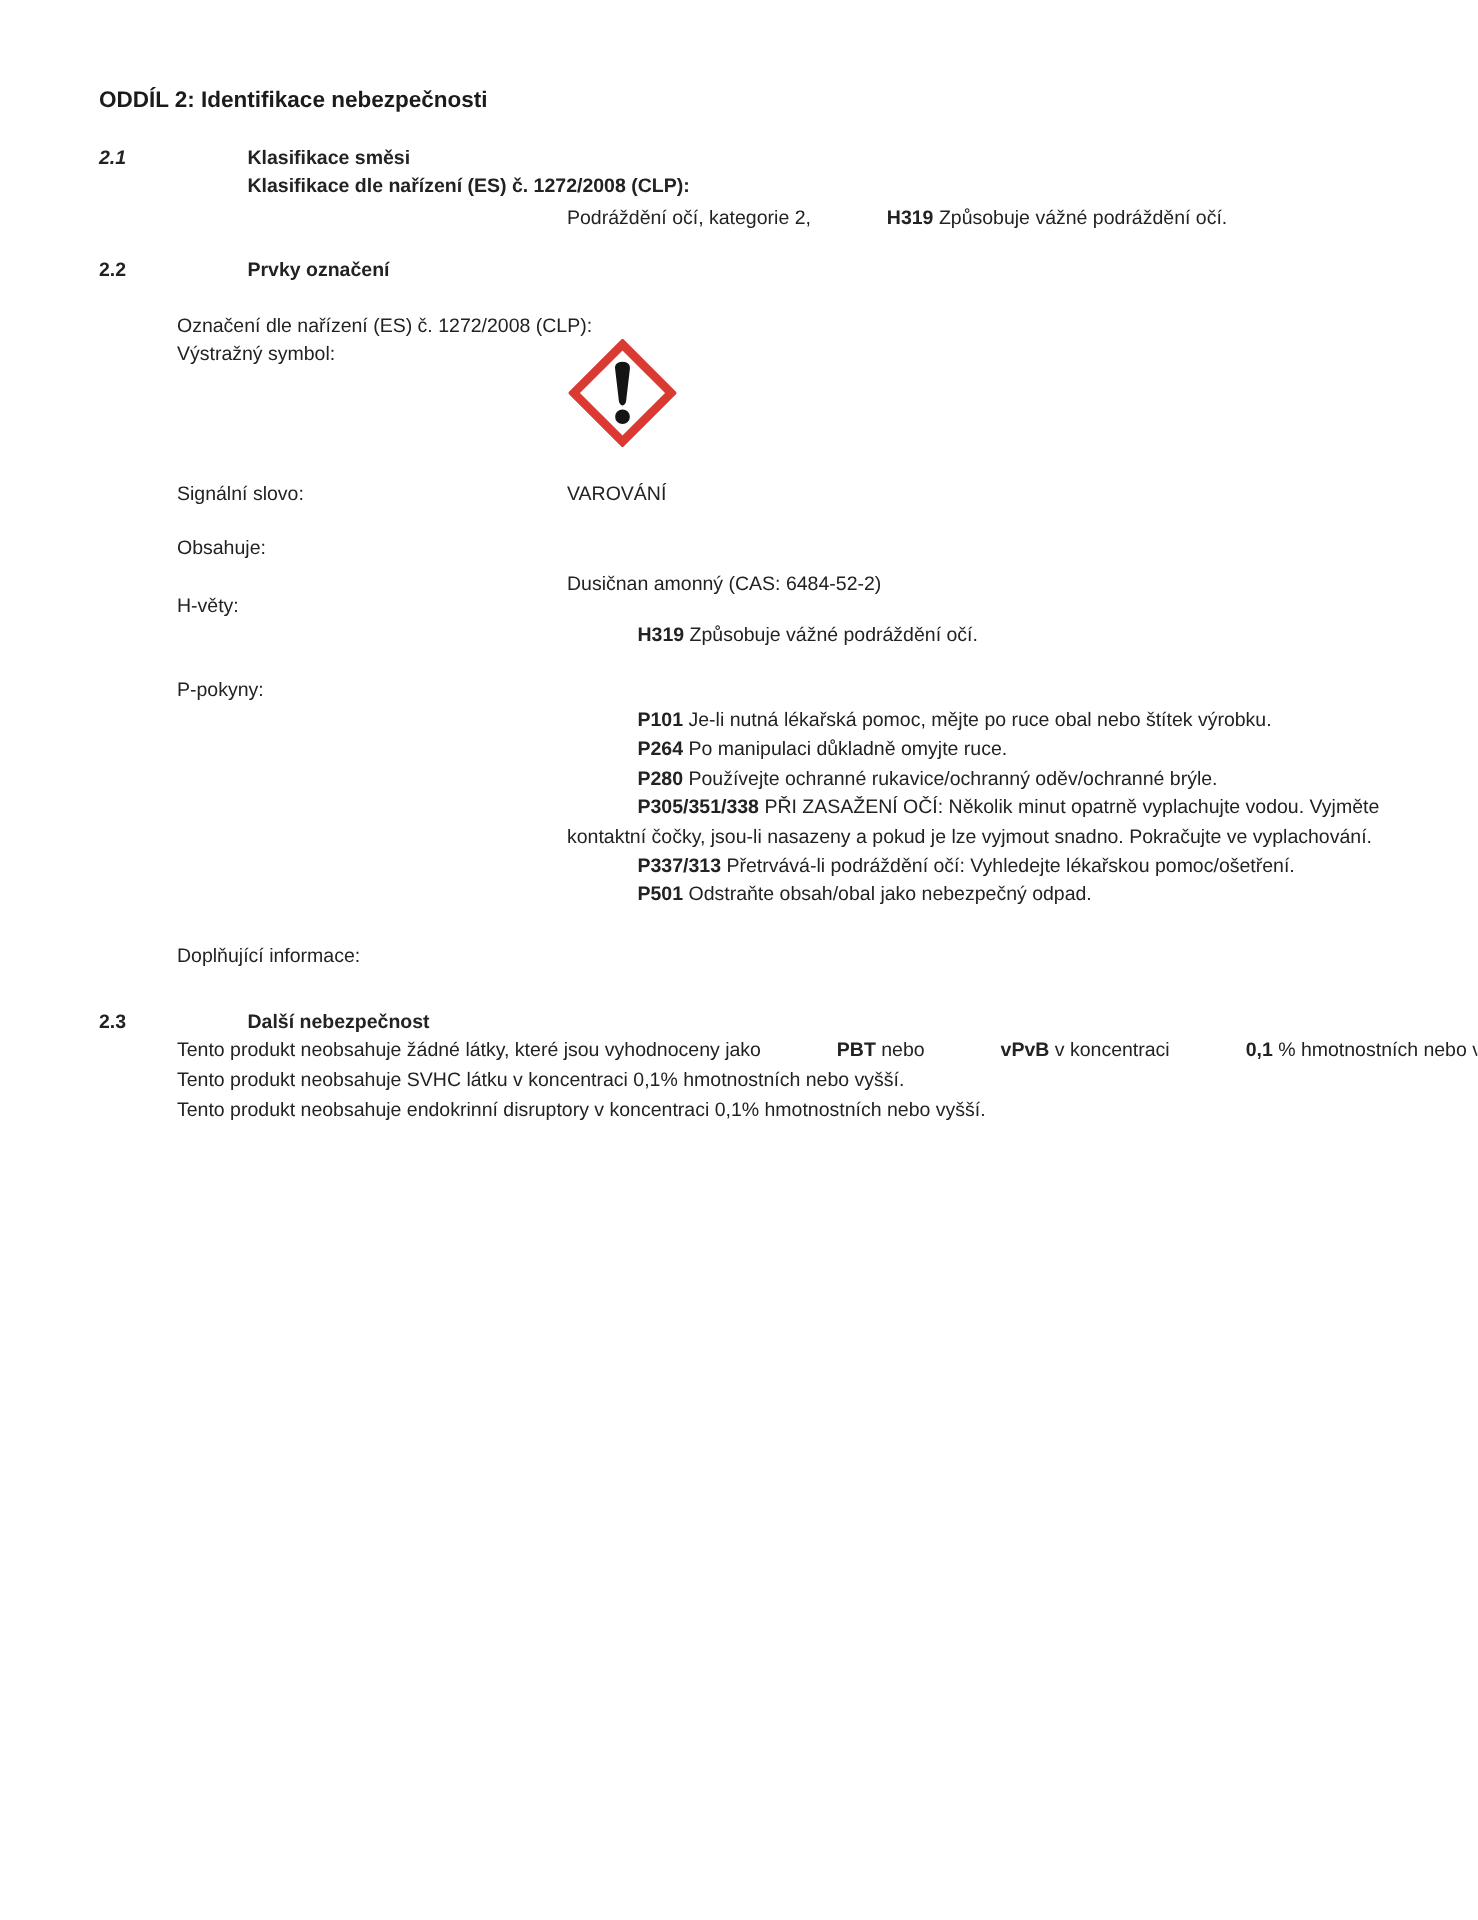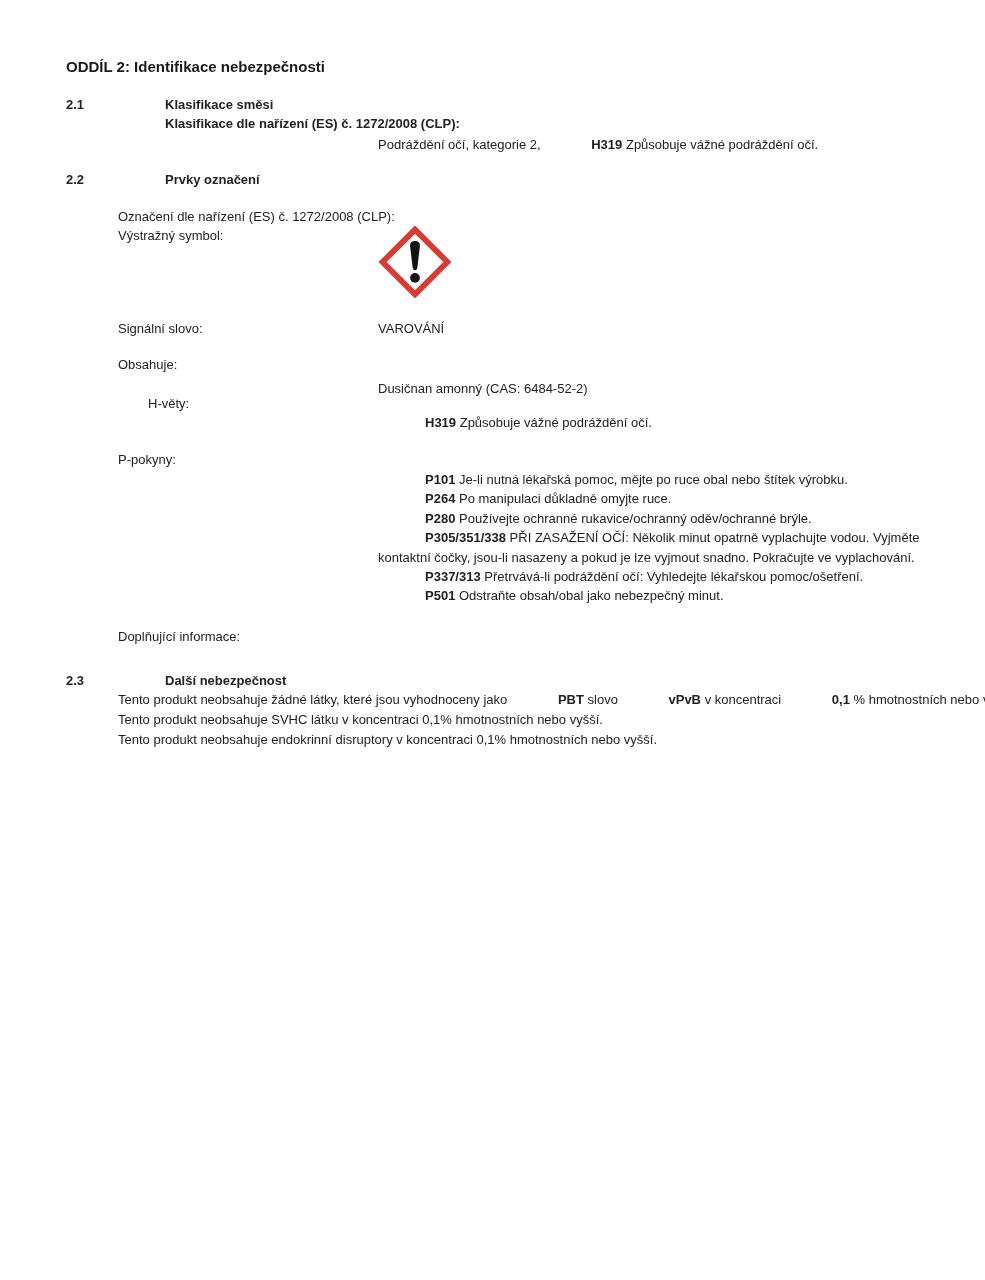--- a/index.html
+++ b/index.html
@@ -22,21 +22,21 @@
   .s23-lines .oline{line-height:19.8px;white-space:nowrap;}
   .pict{display:block;}
 </style>
 </head>
 <body>
 
 <div class="page">
 
   <div class="abs title" style="left:66px;top:58px;">ODDÍL 2: Identifikace nebezpečnosti</div>
 
-  <div class="abs line secnum" style="left:66px;top:95px;">2.1</div>
+  <div class="abs line secnum" style="left:66px;top:95px;font-style:italic;">2.1</div>
   <div class="abs line b" style="left:118px;top:95px;">Klasifikace směsi</div>
   <div class="abs line b" style="left:118px;top:114px;">Klasifikace dle nařízení (ES) č. 1272/2008 (CLP):</div>
   <div class="abs line" style="left:378px;top:135px;">
     <span>Podráždění očí, kategorie 2,</span>
     <span class="b">H319</span>
     <span>Způsobuje vážné podráždění očí.</span>
   </div>
 
   <div class="abs line secnum" style="left:66px;top:170px;">2.2</div>
   <div class="abs line b" style="left:118px;top:170px;">Prvky označení</div>
@@ -51,38 +51,38 @@
       <circle cx="50" cy="72" r="6.8" fill="#141414"></circle>
     </svg>
   </div>
 
   <div class="abs line" style="left:118px;top:319px;">Signální slovo:</div>
   <div class="abs line" style="left:378px;top:319px;">VAROVÁNÍ</div>
 
   <div class="abs line" style="left:118px;top:355px;">Obsahuje:</div>
   <div class="abs line" style="left:378px;top:355px;margin-top:24px;">Dusičnan amonný (CAS: 6484-52-2)</div>
 
-  <div class="abs line" style="left:118px;top:394px;margin-left:30px;">H-věty:</div>
+  <div class="abs line" style="left:118px;top:394px;">H-věty:</div>
   <div class="abs wrapblock" style="left:378px;top:413px;width:552px;">
       <div class="pline"><span class="b">H319</span> <span>Způsobuje vážné podráždění očí.</span></div>
     </div>
 
   <div class="abs line" style="left:118px;top:450px;">P-pokyny:</div>
   <div class="abs plist" style="left:378px;top:470px;width:552px;">
       <div class="pline"><span class="b">P101</span> <span>Je-li nutná lékařská pomoc, mějte po ruce obal nebo štítek výrobku.</span></div>
       <div class="pline"><span class="b">P264</span> <span>Po manipulaci důkladně omyjte ruce.</span></div>
       <div class="pline"><span class="b">P280</span> <span>Používejte ochranné rukavice/ochranný oděv/ochranné brýle.</span></div>
       <div class="pline"><span class="b">P305/351/338</span> <span>PŘI ZASAŽENÍ OČÍ: Několik minut opatrně vyplachujte vodou. Vyjměte kontaktní čočky, jsou-li nasazeny a pokud je lze vyjmout snadno. Pokračujte ve vyplachování.</span></div>
       <div class="pline"><span class="b">P337/313</span> <span>Přetrvává-li podráždění očí: Vyhledejte lékařskou pomoc/ošetření.</span></div>
-      <div class="pline"><span class="b">P501</span> <span>Odstraňte obsah/obal jako nebezpečný minut.</span></div>
+      <div class="pline"><span class="b">P501</span> <span>Odstraňte obsah/obal jako nebezpečný odpad.</span></div>
     </div>
 
   <div class="abs line" style="left:118px;top:627px;">Doplňující informace:</div>
 
   <div class="abs line secnum" style="left:66px;top:671px;">2.3</div>
   <div class="abs line b" style="left:118px;top:671px;">Další nebezpečnost</div>
   <div class="abs s23-lines" style="left:118px;top:690px;width:840px;">
-      <div class="oline"><span>Tento produkt neobsahuje žádné látky, které jsou vyhodnoceny jako </span><span class="b">PBT</span><span> slovo </span><span class="b">vPvB</span><span> v koncentraci </span><span class="b">0,1</span><span> % hmotnostních nebo vyšší.</span></div>
+      <div class="oline"><span>Tento produkt neobsahuje žádné látky, které jsou vyhodnoceny jako </span><span class="b">PBT</span><span> nebo </span><span class="b">vPvB</span><span> v koncentraci </span><span class="b">0,1</span><span> % hmotnostních nebo vyšší.</span></div>
       <div class="oline"><span>Tento produkt neobsahuje SVHC látku v koncentraci 0,1% hmotnostních nebo vyšší.</span></div>
       <div class="oline"><span>Tento produkt neobsahuje endokrinní disruptory v koncentraci 0,1% hmotnostních nebo vyšší.</span></div>
     </div>
 
 </div>
 
 </body></html>

